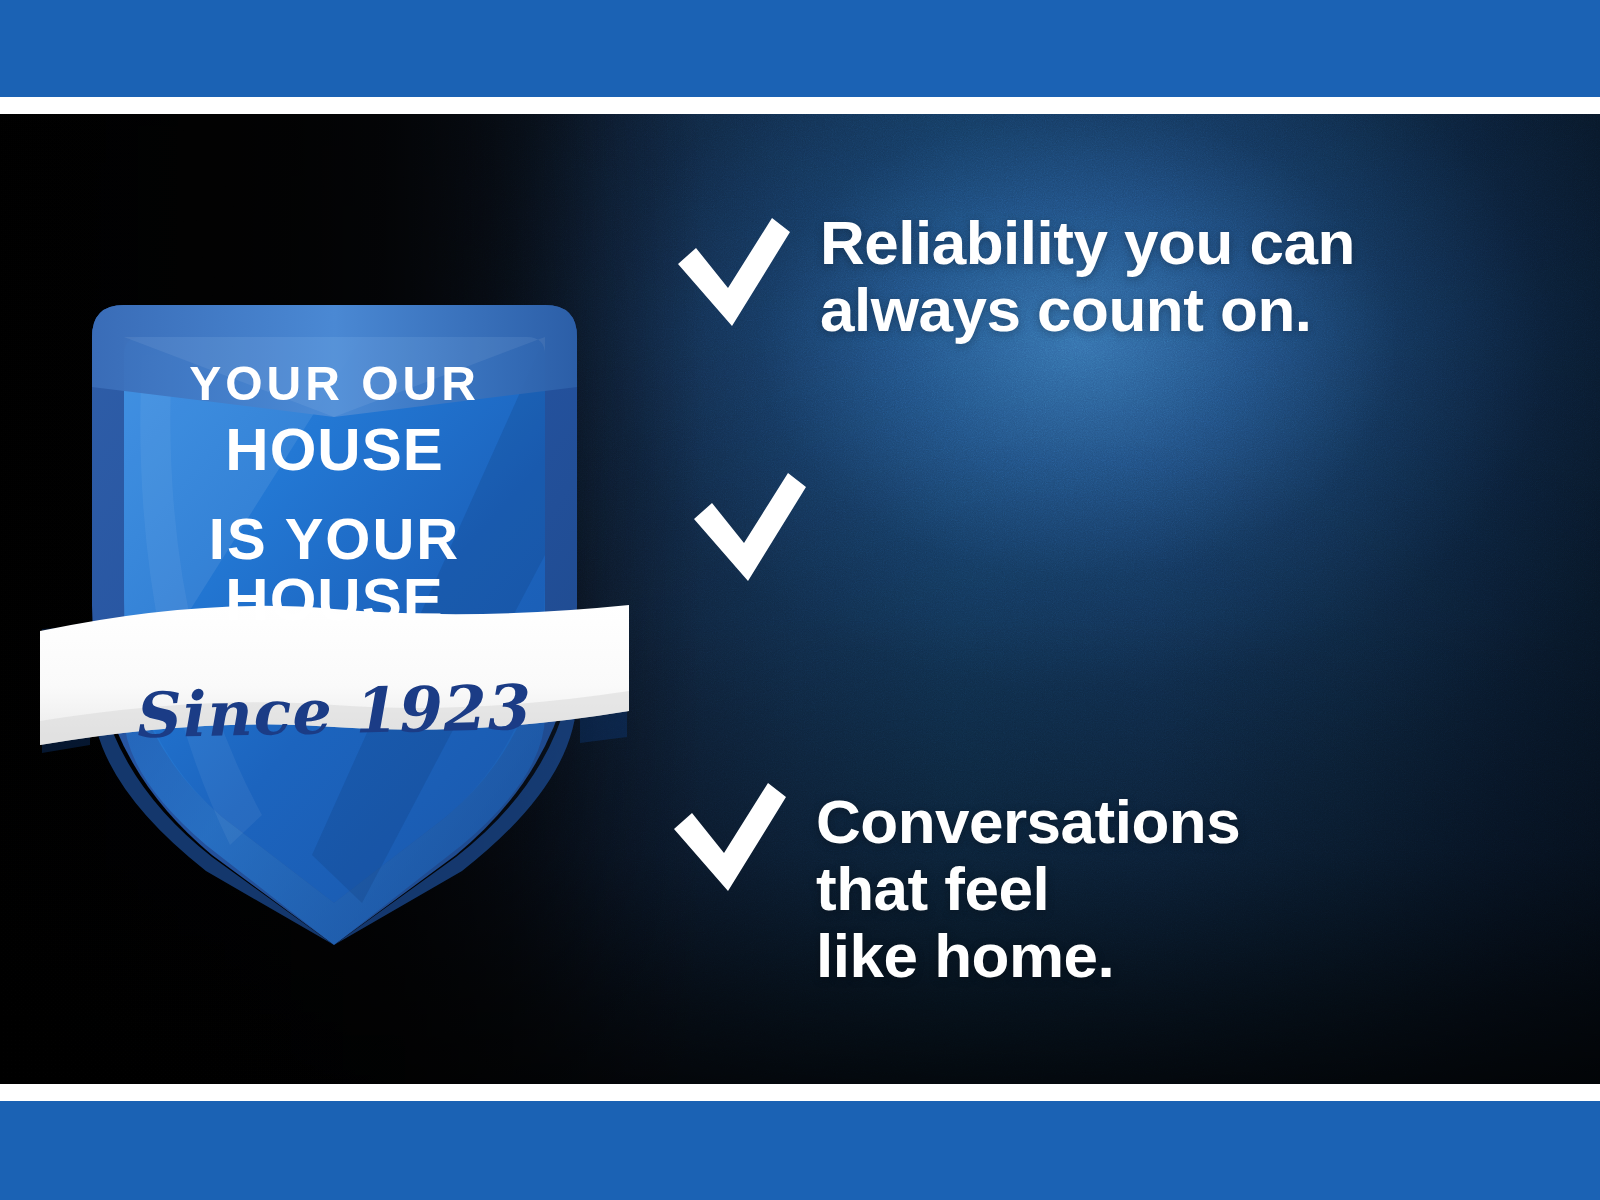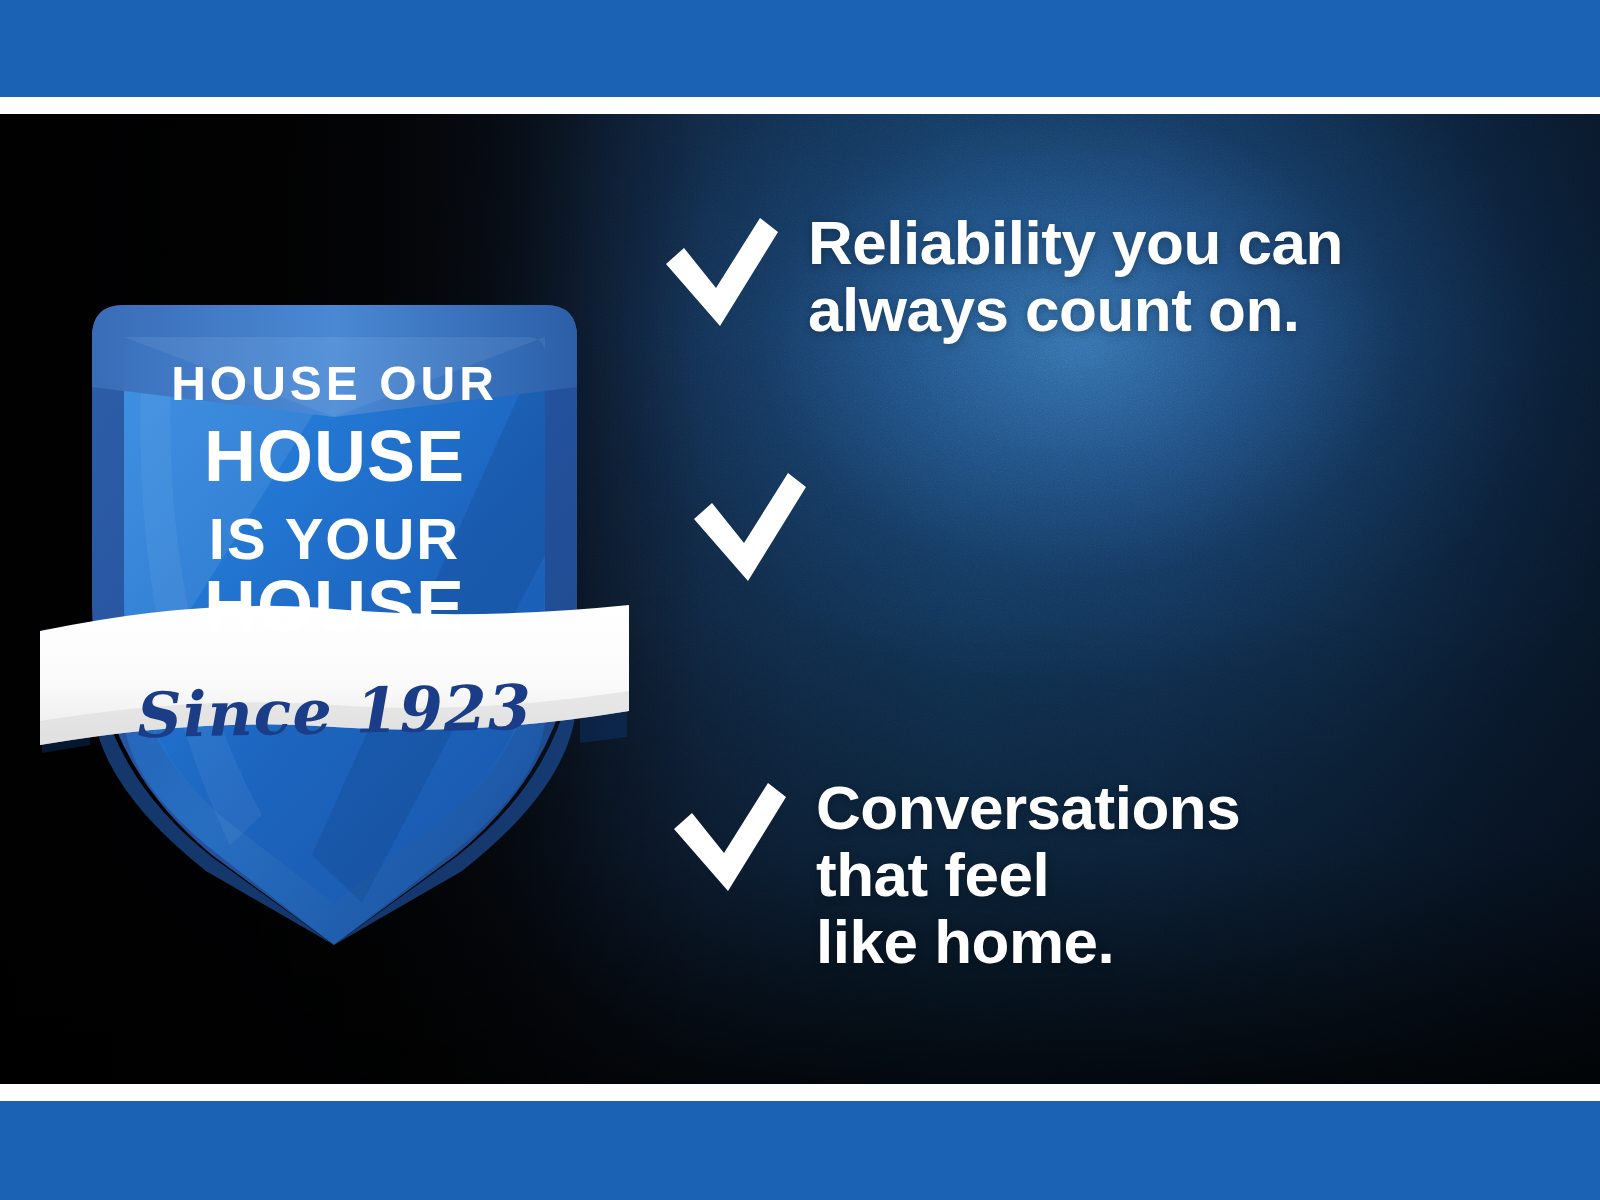--- a/index.html
+++ b/index.html
@@ -153,21 +153,21 @@
     color: #FFFFFF;
     line-height: 1;
     white-space: nowrap;
   }
   .bt-small {
     font-size: 48px;
     letter-spacing: 4px;
     transform: scaleX(0.94);
   }
   .bt-big {
-    font-size: 72px;
+    font-size: 60px;
     letter-spacing: 1px;
     transform: scaleX(0.95);
     text-align: right;
   }
   .bt-mid {
     font-size: 58px;
     letter-spacing: 2px;
     transform: scaleX(0.94);
   }
   .l-where { position:absolute; left:0; width:545px; top:205px; }
@@ -198,21 +198,21 @@
     top: 180px;
     width: 900px;
     z-index: 14;
   }
   .bullet {
     position: absolute;
     display: flex;
     align-items: flex-start;
     gap: 28px;
   }
-  .b1 { top: 30px;  left: 0; }
+  .b1 { top: 30px;  left: 12px; }
   .b2 { top: 285px; left: 28px; }
   .b3 { top: 595px; left: 8px; }
 
   .check-icon {
     flex: 0 0 auto;
     width: 120px;
     height: 118px;
     margin-top: 4px;
   }
   .check-icon svg { display: block; }
@@ -222,21 +222,21 @@
     font-family: "Liberation Sans", sans-serif;
     font-weight: 700;
     font-size: 62px;
     line-height: 1.08;
     letter-spacing: -0.5px;
     white-space: pre-line;
     text-shadow: 0 2px 10px rgba(0,0,0,0.28);
   }
   .bt-w1 { width: 660px; }
   .bt-w2 { width: 600px; }
-  .bt-w3 { width: 620px; }
+  .bt-w3 { width: 620px; margin-top: 14px; }
 </style>
 </head>
 <body>
 
 <div id="poster">
 
   <div class="stage">
     <div class="bg-base"></div>
     <div class="bg-glow"></div>
     <div class="bg-shade"></div>
@@ -334,21 +334,21 @@
                Q 440,26 597,10
                L 597,116
                Q 440,142 302,132
                Q 170,122 8,150 Z" fill="url(#gRib)"></path>
 
       <path d="M 8,126 Q 170,100 302,110 Q 440,120 597,96 L 597,116 Q 440,142 302,132 Q 170,122 8,150 Z" fill="#D8D8D8" opacity="0.55"></path>
     </svg>
 
     <div class="badge-text">
       <div class="l-where">
-        <span class="bt-line bt-small">HOUSE OUR</span>
+        <span class="bt-line bt-small">YOUR OUR</span>
       </div>
       <div class="l-house1">
         <span class="bt-line bt-big">HOUSE</span>
       </div>
       <div class="l-isyour">
         <span class="bt-line bt-mid">IS YOUR</span>
       </div>
       <div class="l-house2">
         <span class="bt-line bt-big">HOUSE</span>
       </div>

